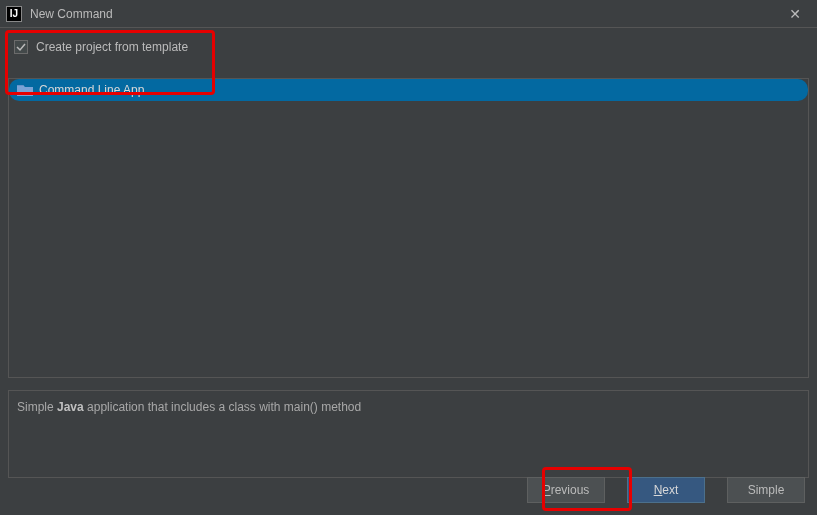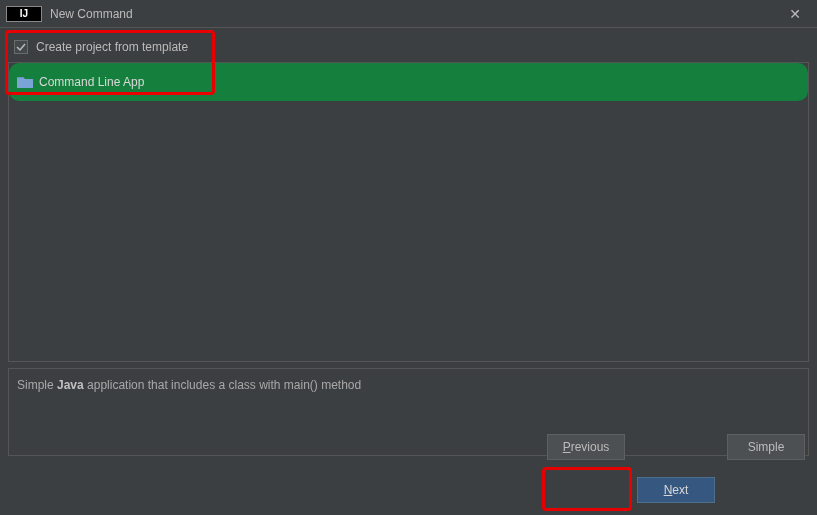--- a/index.html
+++ b/index.html
@@ -18,21 +18,21 @@
     .titlebar {
       height: 28px;
       background: #3c3f41;
       border-bottom: 1px solid #555;
       display: flex;
       align-items: center;
       padding: 0 6px;
       position: relative;
     }
     .app-icon {
-      width: 36px;
+      width: 16px;
       height: 16px;
       background: #000;
       color: #fff;
       font-size: 10px;
       font-weight: bold;
       display: flex;
       align-items: center;
       justify-content: center;
       margin-right: 8px;
       border: 1px solid #888;
@@ -55,21 +55,21 @@
       top: 28px;
       left: 0;
       right: 0;
       bottom: 0;
       padding: 8px;
     }
     .checkbox-row {
       display: flex;
       align-items: center;
       padding: 4px 6px;
-      margin-bottom: 4px;
+      margin-bottom: 20px;
     }
     .checkbox {
       width: 14px;
       height: 14px;
       background: #43494a;
       border: 1px solid #6b6b6b;
       display: flex;
       align-items: center;
       justify-content: center;
       margin-right: 8px;
@@ -84,22 +84,22 @@
       font-size: 12px;
     }
     .template-list {
       border: 1px solid #555;
       background: #3c3f41;
       height: 300px;
     }
     .template-item {
       display: flex;
       align-items: center;
-      padding: 12px 8px;
-      background: #15803d;
+      padding: 4px 8px;
+      background: #0369a1;
       cursor: pointer;
       border-radius: 10px;
     }
     .folder-icon {
       margin-right: 6px;
       display: flex;
       align-items: center;
     }
     .template-label {
       color: #d8d8d8;
@@ -113,56 +113,55 @@
       height: 65px;
       border: 3px solid #e60000;
       border-radius: 4px;
       pointer-events: none;
       z-index: 100;
     }
     .description-box {
       border: 1px solid #555;
       background: #3c3f41;
       height: 88px;
-      margin-top: 6px;
+      margin-top: 12px;
       padding: 6px 8px;
     }
     .desc-text {
       color: #a8a8a8;
       font-size: 12px;
     }
     .desc-text b {
       color: #c0c0c0;
       font-weight: bold;
     }
     .button-row {
       position: absolute;
       bottom: 12px;
       right: 12px;
       display: flex;
-      gap: 12px;
+      gap: 22px;
     }
     .btn {
       min-width: 78px;
       height: 26px;
       background: #4c5052;
       border: 1px solid #5e6060;
       color: #bbb;
       font-size: 12px;
       display: flex;
       align-items: center;
       justify-content: center;
       cursor: pointer;
       padding: 0 12px;
     }
     .btn-primary {
       background: #365880;
       border: 1px solid #4c708c;
       color: #d8d8d8;
-      margin-top: 43px;
     }
     .underline-first::first-letter {
       text-decoration: underline;
     }
     .red-highlight-2 {
       position: absolute;
       bottom: 4px;
       left: 542px;
       width: 90px;
       height: 44px;

